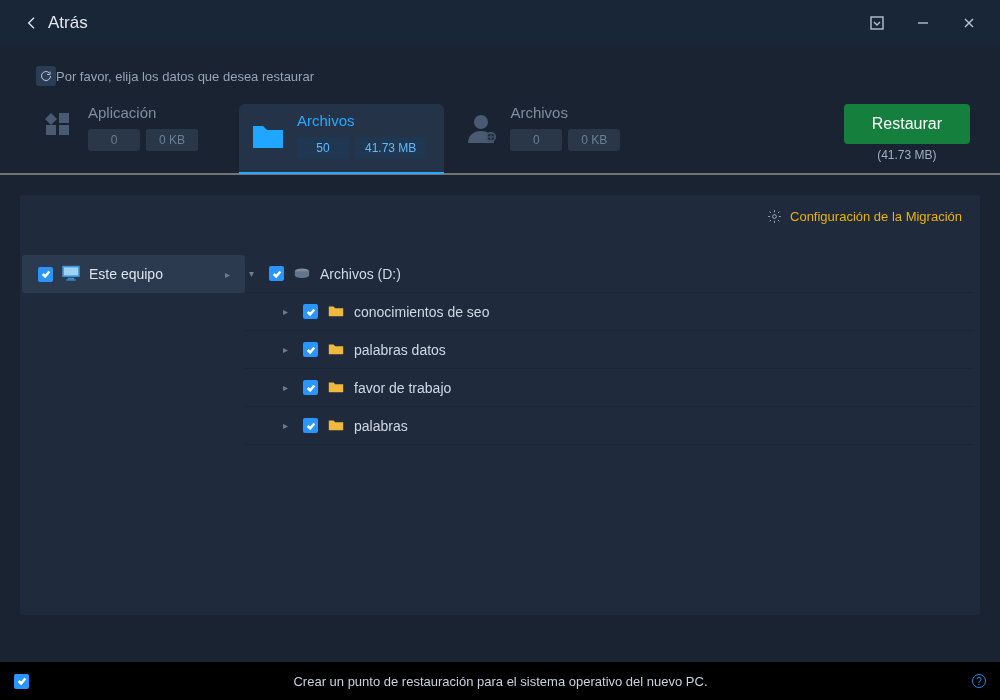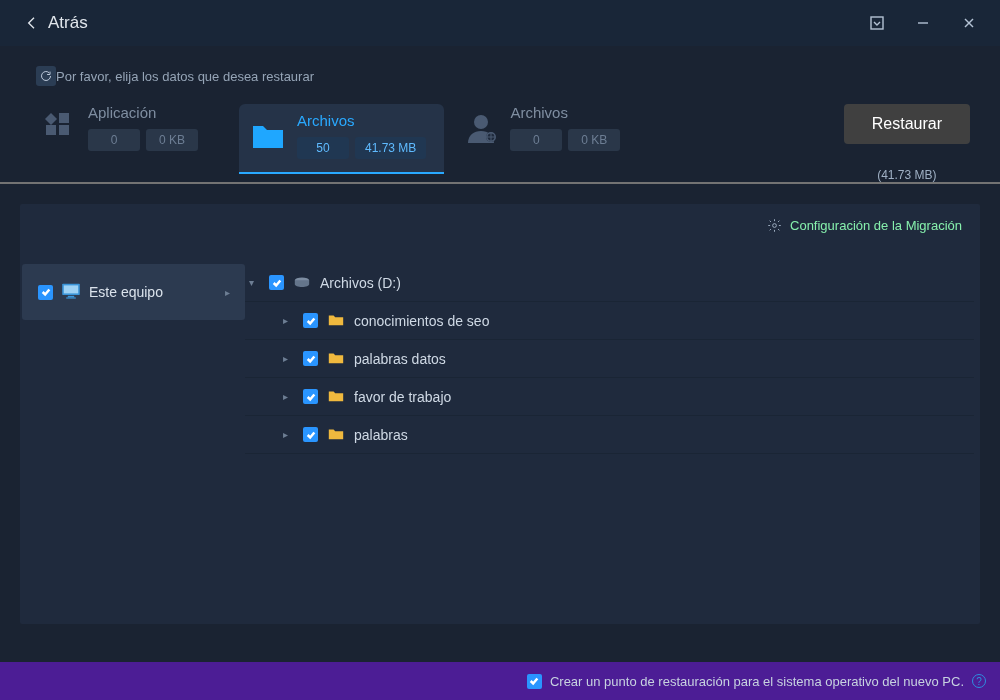--- a/index.html
+++ b/index.html
@@ -25,44 +25,44 @@
     .cat .txt{display:flex;flex-direction:column;gap:8px;}
     .cat .label{font-size:15px;color:#7f8ea1;font-weight:400;}
     .cat .stats{display:flex;gap:6px;}
     .pill{background:#2a3749;min-width:52px;height:22px;border-radius:3px;display:flex;align-items:center;justify-content:center;font-size:12px;color:#6d7e94;padding:0 10px;}
     .cat.active{background:#253348;border-radius:6px 6px 0 0;padding:8px 18px 14px 10px;margin-left:-6px;margin-right:18px;}
     .cat.active::after{content:"";position:absolute;left:0;right:0;bottom:-1px;height:2px;background:#29a9ff;}
     .cat.active .label{color:#29a9ff;font-weight:500;}
     .cat.active .pill{background:#203752;color:#5fbbff;}
 
     .restore-wrap{margin-left:auto;text-align:center;padding-right:8px;}
-    .restore-btn{background:#404040;color:#fff;border:none;height:40px;padding:0 28px;border-radius:4px;font-size:16px;font-weight:500;cursor:pointer;}
-    .restore-size{color:#9fb0c4;font-size:12px;margin-top:24px;}
+    .restore-btn{background:#15803d;color:#fff;border:none;height:40px;padding:0 28px;border-radius:4px;font-size:16px;font-weight:500;cursor:pointer;}
+    .restore-size{color:#9fb0c4;font-size:12px;margin-top:4px;}
 
     
     .panel{margin:20px 20px 0 20px;background:#1f2a3d;height:420px;border-radius:2px;position:relative;}
-    .cfg{position:absolute;top:14px;right:18px;display:flex;align-items:center;gap:8px;color:#86efac;font-size:13px;cursor:pointer;}
+    .cfg{position:absolute;top:14px;right:18px;display:flex;align-items:center;gap:8px;color:#eab308;font-size:13px;cursor:pointer;}
     .cfg svg{width:15px;height:15px;fill:none;stroke:#9aaabd;stroke-width:1.6;}
 
     .cols{display:flex;height:100%;padding-top:60px;}
     .leftcol{width:225px;flex-shrink:0;}
     .rightcol{flex:1;padding-right:6px;}
 
-    .lnode{display:flex;align-items:center;height:56px;padding:0 10px 0 16px;background:#2c3a50;gap:8px;color:#dbe3ec;font-size:14px;border-radius:3px;margin-left:2px;}
+    .lnode{display:flex;align-items:center;height:38px;padding:0 10px 0 16px;background:#2c3a50;gap:8px;color:#dbe3ec;font-size:14px;border-radius:3px;margin-left:2px;}
     .chk{width:15px;height:15px;background:#2a95ff;border-radius:2px;display:flex;align-items:center;justify-content:center;flex-shrink:0;cursor:pointer;}
     .chk svg{width:10px;height:10px;stroke:#fff;fill:none;stroke-width:3;}
 
     .rrow{display:flex;align-items:center;height:38px;border-bottom:1px solid #1a2535;font-size:14px;color:#cfd9e5;gap:10px;padding-left:4px;}
     .caret{width:10px;color:#6d7e94;font-size:10px;}
     .fic{width:16px;height:14px;}
 
     .spacer-left{width:24px;}
 
     
-    .bottom{position:absolute;left:0;right:0;bottom:0;height:38px;background:#4c1d95;display:flex;align-items:center;justify-content:flex-end;padding:0 14px;gap:8px;color:#c7d2e0;font-size:13px;}
+    .bottom{position:absolute;left:0;right:0;bottom:0;height:38px;background:#000000;display:flex;align-items:center;justify-content:space-between;padding:0 14px;gap:8px;color:#c7d2e0;font-size:13px;}
     .help{width:14px;height:14px;border-radius:50%;border:1px solid #2e8de0;color:#2e8de0;display:flex;align-items:center;justify-content:center;font-size:10px;}
 
     
     .pc-ic svg{width:20px;height:16px;}
     .folder-sm{fill:#f0b93e;}
     .drive-sm{fill:#7d8da2;}
   </style>
 </head>
 <body>
 

